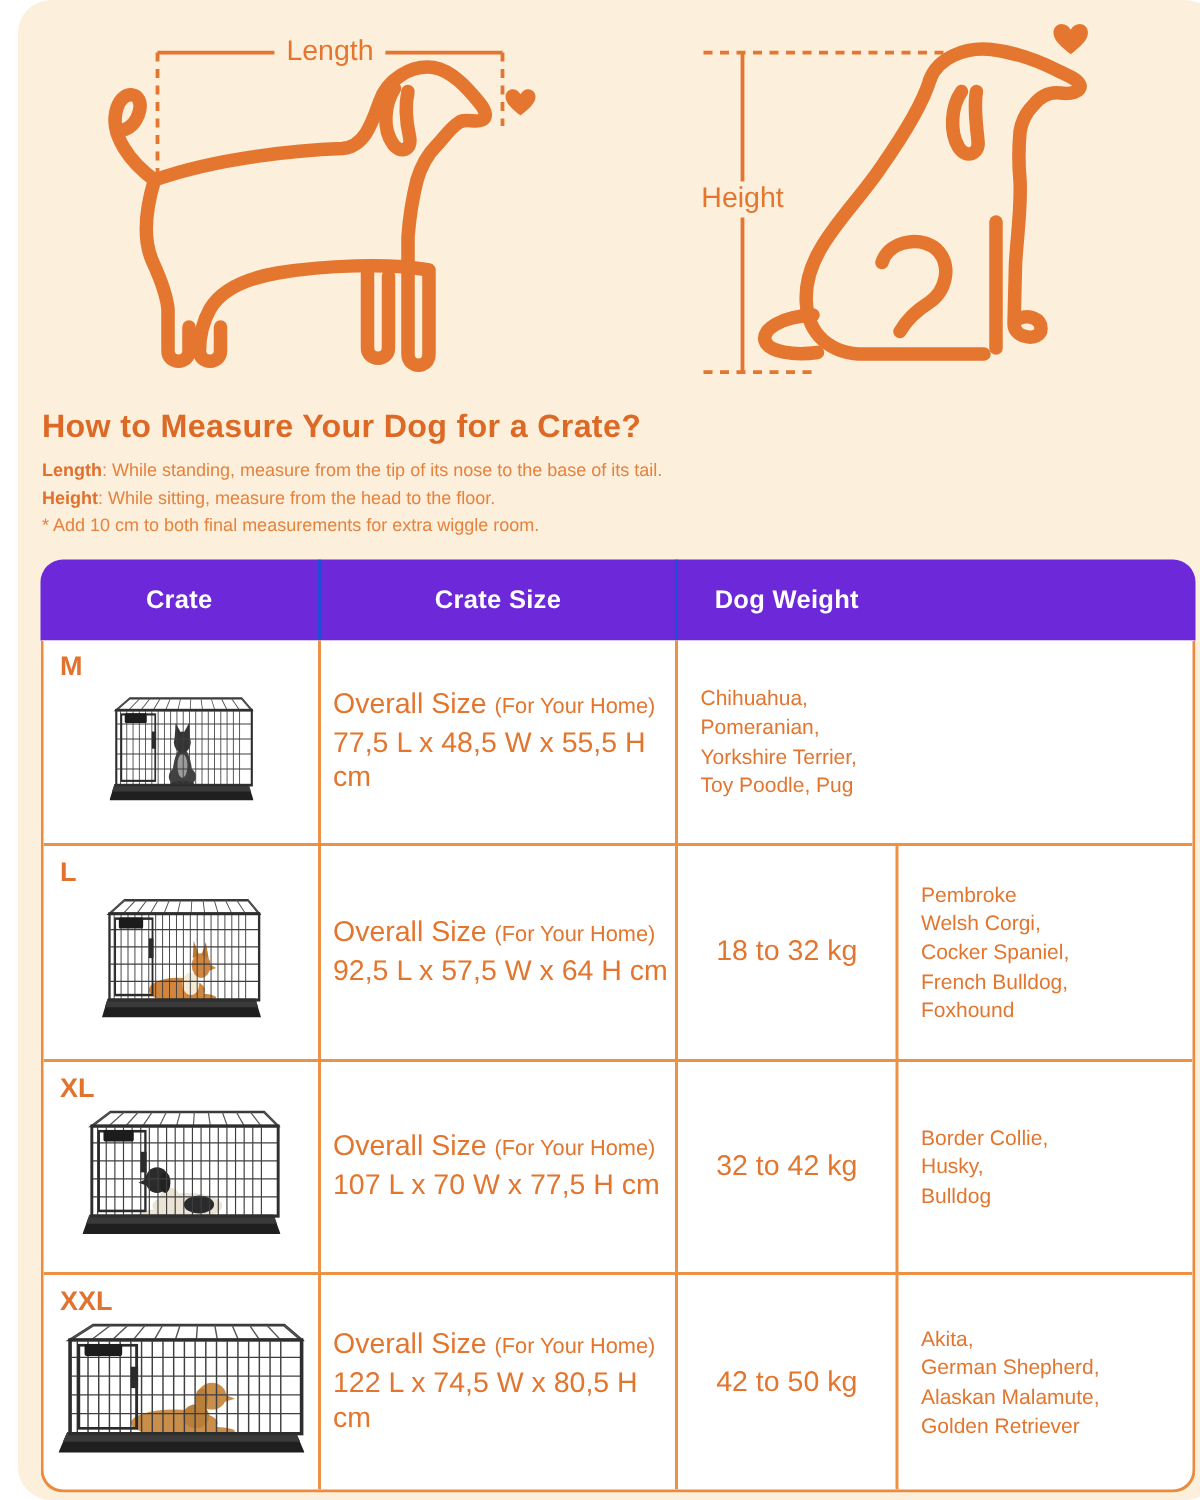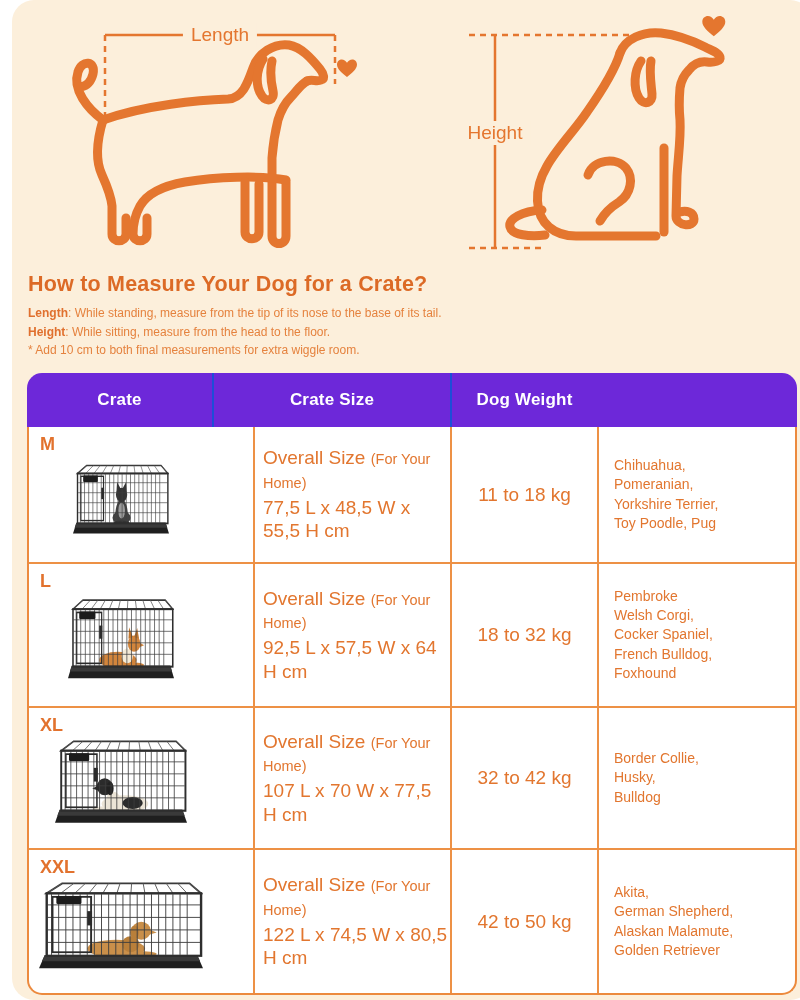--- a/index.html
+++ b/index.html
@@ -59,21 +59,21 @@
   .cell{position:relative;}
   .cell + .cell{border-left:2px solid #ED9145;}
   .crate-cell{display:flex;align-items:center;justify-content:center;padding-top:14px;}
   .size-label{
     position:absolute;left:11px;top:7px;
     font-size:18px;font-weight:bold;color:#E2722E;
   }
   .crate-photo{display:block;line-height:0;}
   .size-cell{
     display:flex;flex-direction:column;justify-content:center;
-    padding-left:8px;color:#E2762F;margin-left:41px;
+    padding-left:8px;color:#E2762F;
   }
   .overall-line{font-size:19px;line-height:1.25;}
   .overall-note{font-size:14.5px;}
   .dims-line{font-size:19px;line-height:1.25;margin-top:2px;}
   .weight-cell{
     display:flex;align-items:center;justify-content:center;
     font-size:19px;color:#E2762F;
   }
   .breeds-cell{
     display:flex;align-items:center;
@@ -200,21 +200,20 @@
                 <rect x="18" y="19" width="26" height="9" rx="1.5" fill="#1c1c1c"></rect>
                 <polygon points="6,85 164,85 170,100 0,100" fill="#1f1f1f"></polygon>
                 <polygon points="6,85 164,85 167,92 3,92" fill="#3a3a3a"></polygon>
                 <rect x="8" y="16" width="160" height="70" fill="none" stroke="#2e2e2e" stroke-width="2.5"></rect>
               </svg></span>
         </div>
         <div class="cell size-cell">
           <div class="overall-line"><span>Overall Size</span> <span class="overall-note">(For Your Home)</span></div>
           <div class="dims-line">77,5 L x 48,5 W x 55,5 H cm</div>
         </div>
-        <div class="cell weight-cell">11 to 18 kg</div>
         <div class="cell breeds-cell">Chihuahua,
 Pomeranian,
 Yorkshire Terrier,
 Toy Poodle, Pug</div>
       </div>
 
       <div class="t-row row-1">
         <div class="cell crate-cell">
           <span class="size-label">L</span>
           <span class="crate-photo"><svg viewBox="0 0 170 112" width="106" height="92" preserveAspectRatio="none">

